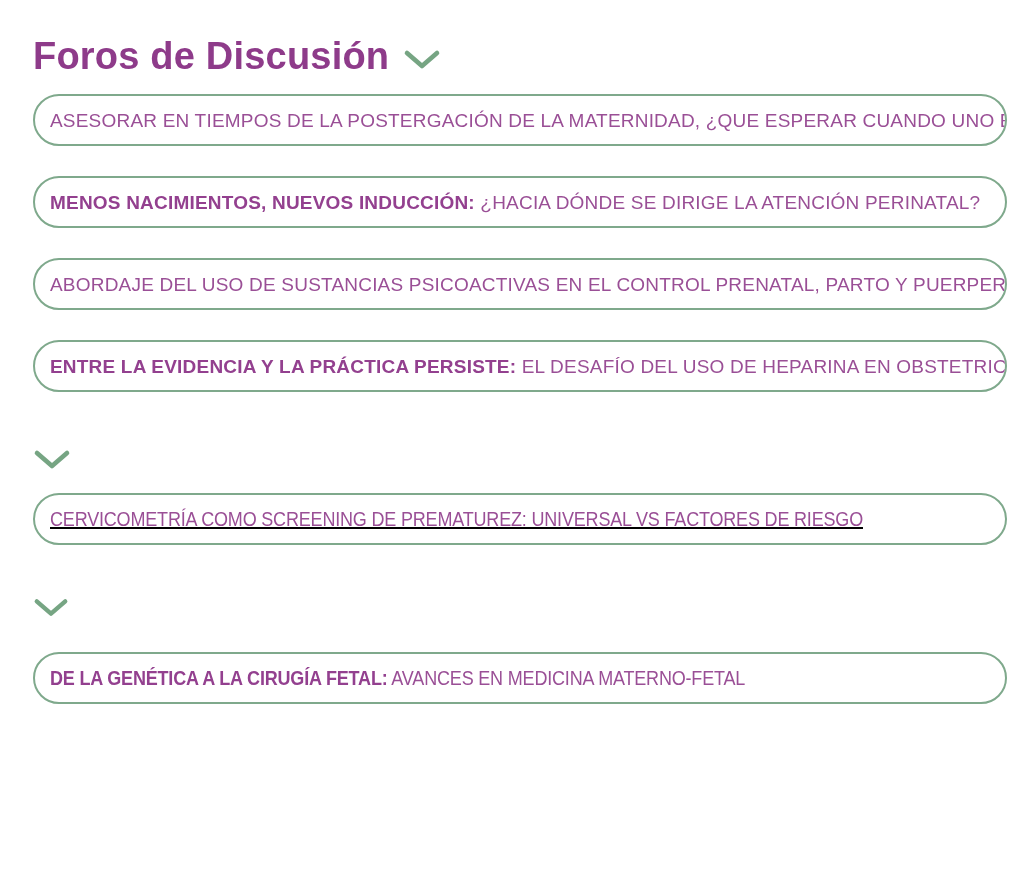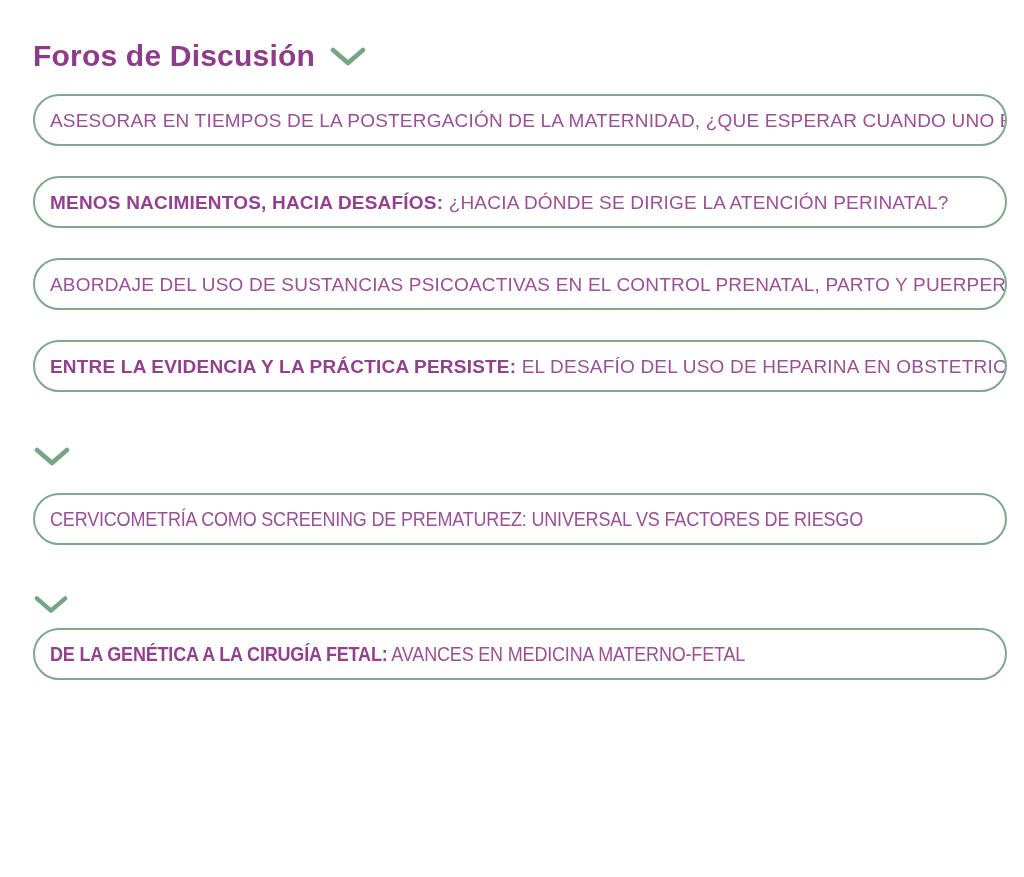--- a/index.html
+++ b/index.html
@@ -11,37 +11,37 @@
   body {
     min-height: 877px;
     padding: 36px 17px 40px 33px;
   }
   .section { margin: 0; }
   .section-heading {
     display: flex;
     align-items: center;
     gap: 14px;
     color: #8e3b8a;
-    font-size: 30px;
+    font-size: 38px;
     font-weight: 800;
     letter-spacing: 0.2px;
     line-height: 36px;
     cursor: pointer;
   }
   .chevron {
     display: inline-block;
     margin-top: 4px;
   }
   .pill-list {
     display: flex;
     flex-direction: column;
   }
   .section-foros .pill-list { margin-top: 18px; gap: 30px; }
-  .section-controversias .pill-list { margin-top: 17px; gap: 14px; }
-  .section-cursos .pill-list { margin-top: 4px; gap: 32px; }
+  .section-controversias .pill-list { margin-top: 17px; gap: 14px; text-decoration: underline; }
+  .section-cursos .pill-list { margin-top: 28px; gap: 32px; }
   .section-controversias { margin-top: 44px; }
   .section-cursos { margin-top: 39px; }
   .pill {
     height: 52px;
     border: 2px solid #7fa98c;
     border-radius: 26px;
     display: flex;
     align-items: center;
     padding: 0 18px 0 15px;
     background: #ffffff;
@@ -78,21 +78,21 @@
       <svg width="38" height="22" viewBox="0 0 38 22" fill="none">
         <polyline points="4,4 19,17 34,4" stroke="#76a583" stroke-width="4.6" stroke-linecap="round" stroke-linejoin="round"></polyline>
       </svg>
     </span>
   </h2>
   <div class="pill-list">
     <div class="pill">
       <span class="pill-label"><b class="bold"></b><span>ASESORAR EN TIEMPOS DE LA POSTERGACIÓN DE LA MATERNIDAD, ¿QUE ESPERAR CUANDO UNO ESPERA?</span></span>
     </div>
     <div class="pill">
-      <span class="pill-label"><b class="bold">MENOS NACIMIENTOS, HACIA DESAFÍOS:</b><span> ¿HACIA DÓNDE SE DIRIGE LA ATENCIÓN PERINATAL?</span></span>
+      <span class="pill-label"><b class="bold">MENOS NACIMIENTOS, NUEVOS INDUCCIÓN:</b><span> ¿HACIA DÓNDE SE DIRIGE LA ATENCIÓN PERINATAL?</span></span>
     </div>
     <div class="pill">
       <span class="pill-label"><b class="bold"></b><span>ABORDAJE DEL USO DE SUSTANCIAS PSICOACTIVAS EN EL CONTROL PRENATAL, PARTO Y PUERPERIO</span></span>
     </div>
     <div class="pill">
       <span class="pill-label"><b class="bold">ENTRE LA EVIDENCIA Y LA PRÁCTICA PERSISTE:</b><span> EL DESAFÍO DEL USO DE HEPARINA EN OBSTETRICIA</span></span>
     </div>
   </div>
 </section>
 

